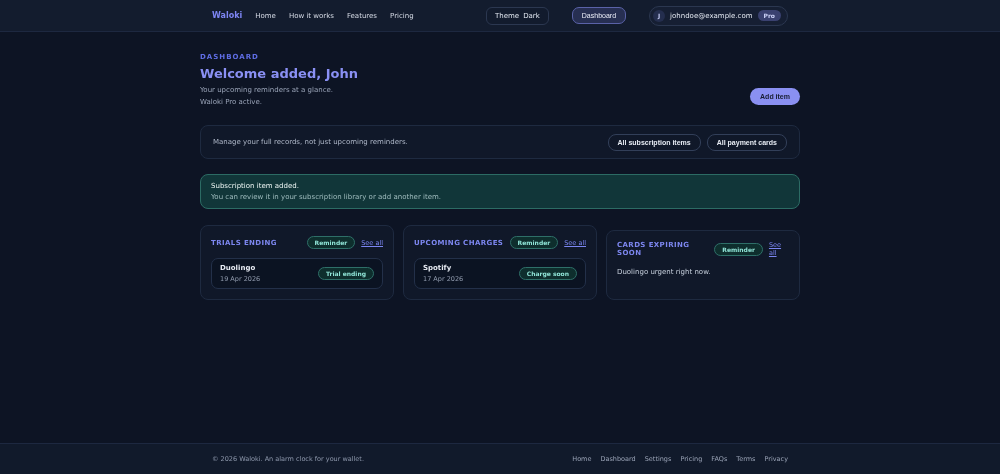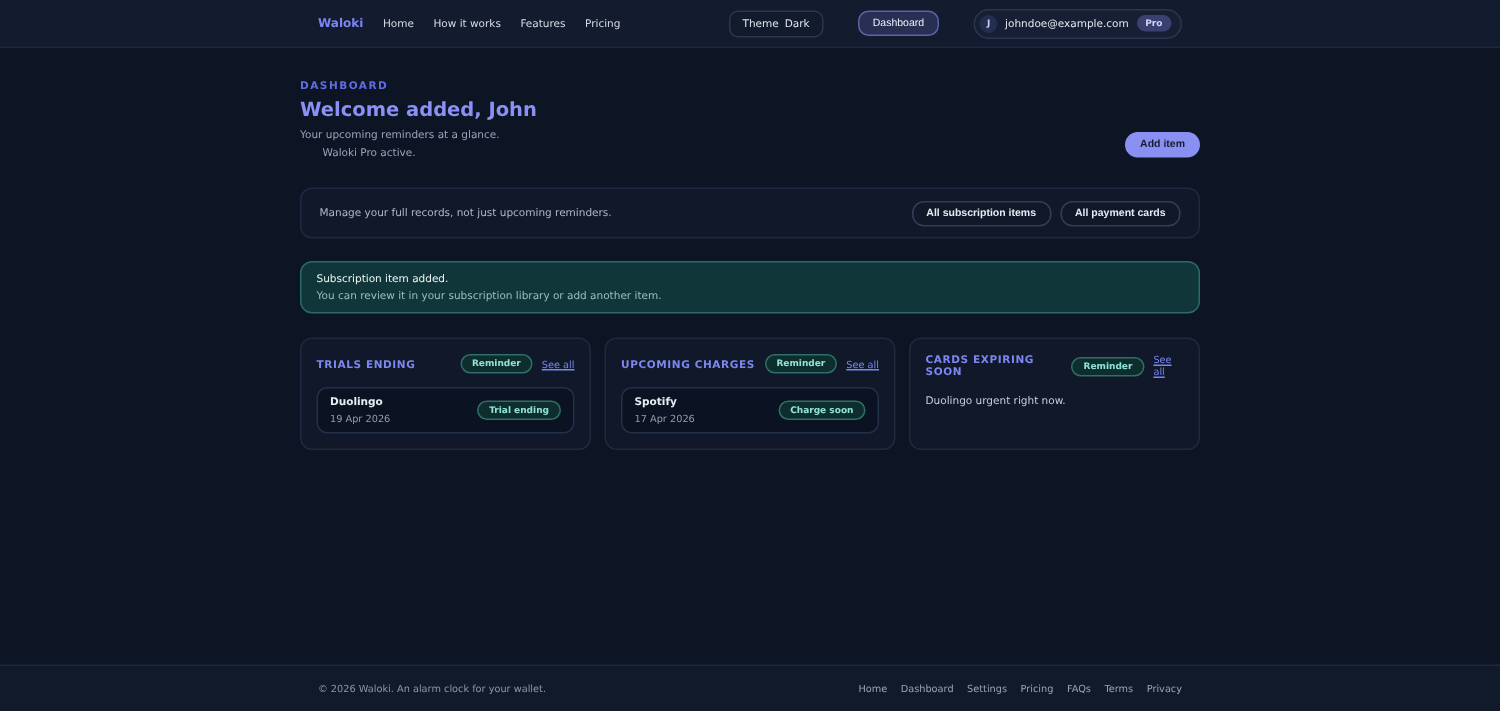--- a/index.html
+++ b/index.html
@@ -58,21 +58,21 @@
     font-size:6px; font-weight:bold;
     border-radius:8px; padding:2px 6px;
   }
 
   
   main { flex:1 1 auto; }
   .hero { display:flex; justify-content:space-between; align-items:flex-end; padding-top:21px; }
   .eyebrow { color:#5f6de4; font-size:7px; font-weight:bold; letter-spacing:1px; }
   .hero-title { color:#8a90f4; font-size:13px; font-weight:bold; margin-top:5px; }
   .hero-sub { color:#9aa4b8; font-size:7px; margin-top:5px; }
-  .hero-status { color:#9aa4b8; font-size:7px; margin-top:4px;margin-left:15px; }
+  .hero-status { color:#9aa4b8; font-size:7px; margin-top:4px; }
   .add-btn {
     background:#8a90f2; color:#171d31;
     font-size:7px; font-weight:bold;
     border:none; border-radius:9px;
     padding:5px 10px; cursor:pointer;
     align-self:flex-end; margin-bottom:1px;
   }
 
   .manage-bar {
     margin-top:19px;
@@ -89,21 +89,21 @@
   }
 
   .banner {
     margin-top:15px;
     background:#113639; border:1px solid #2c6b64; border-radius:8px;
     padding:7px 10px;
   }
   .banner-title { color:#eef6f4; font-size:7px; font-weight:normal; }
   .banner-body { color:#9fbcbe; font-size:7px; margin-top:3px; }
 
-  .cards-row { margin-top:16px; display:flex; gap:9px; }
+  .cards-row { margin-top:16px; display:flex; gap:9px;align-items:flex-end; }
   .card {
     flex:1 1 0;
     background:#101829; border:1px solid #1e2a40; border-radius:8px;
     padding:10px; min-height:70px;
   }
   .card-header { display:flex; align-items:center; justify-content:space-between; }
   .card-title { color:#7d87f0; font-size:7px; font-weight:bold; letter-spacing:0.4px; }
   .card-header-right { display:flex; align-items:center; gap:6px; }
   .teal-badge {
     border:1px solid #2e6f68; background:#0e2e2d; color:#8fe3d6;

